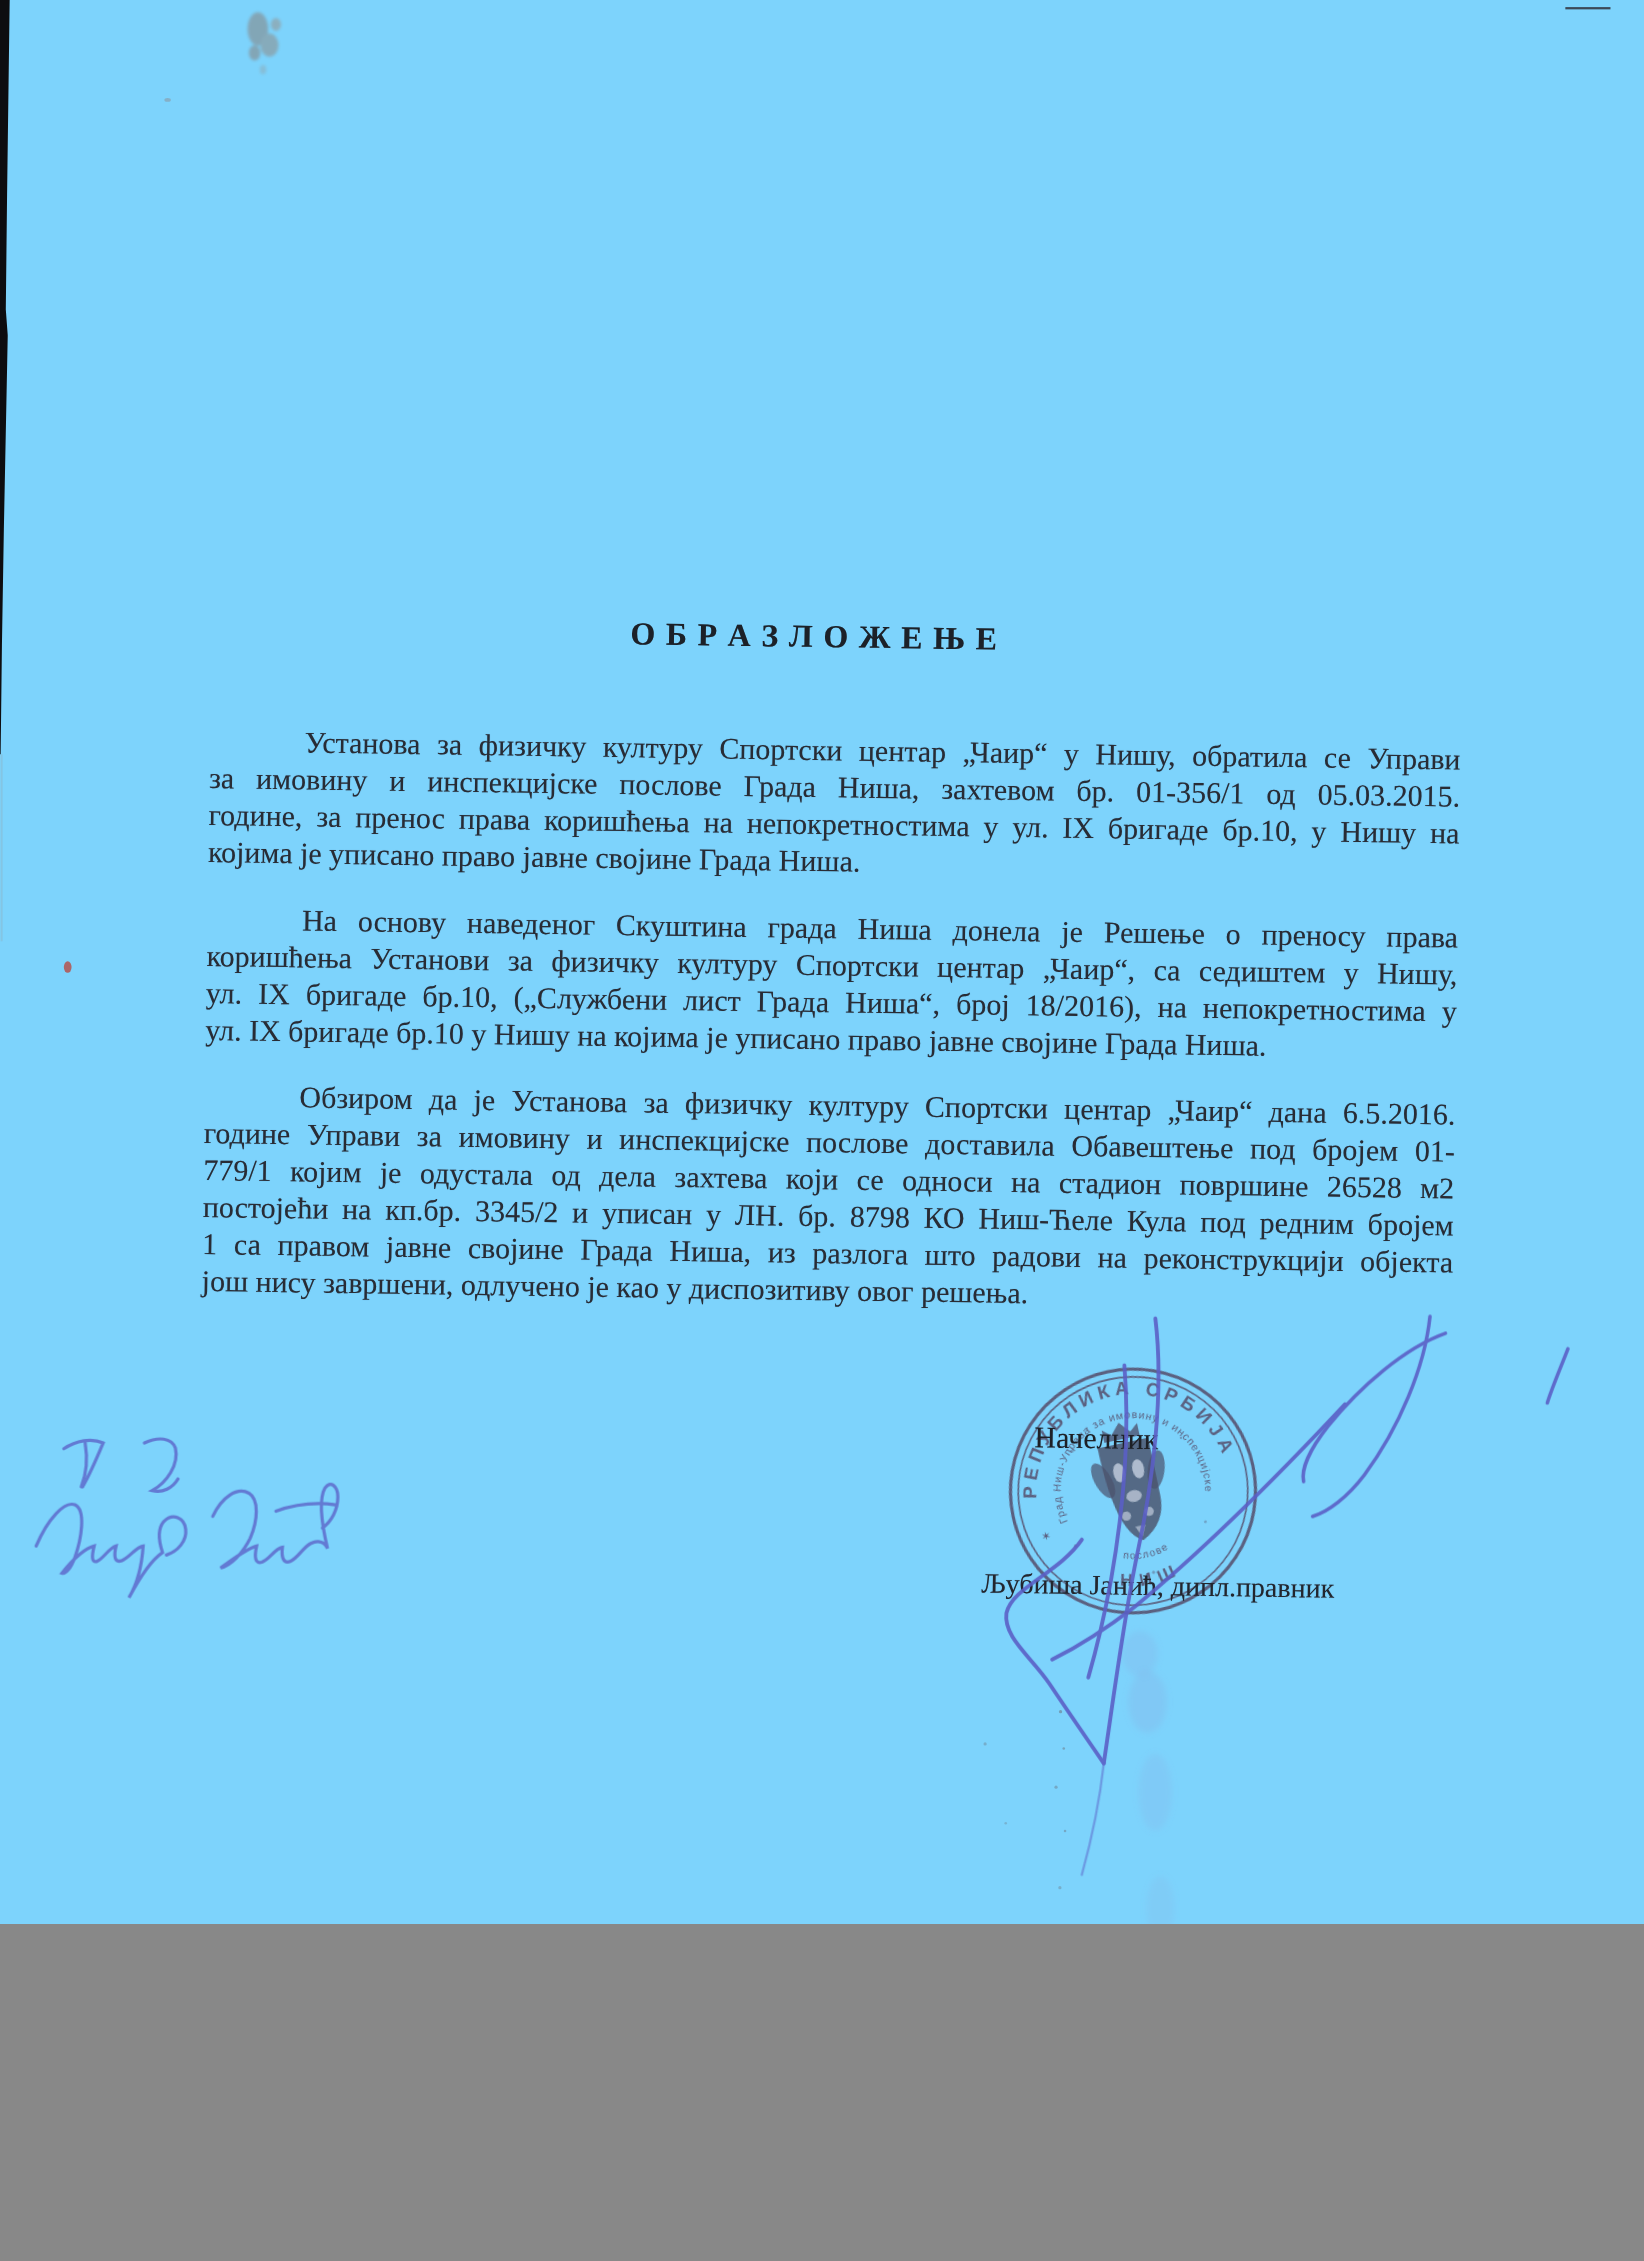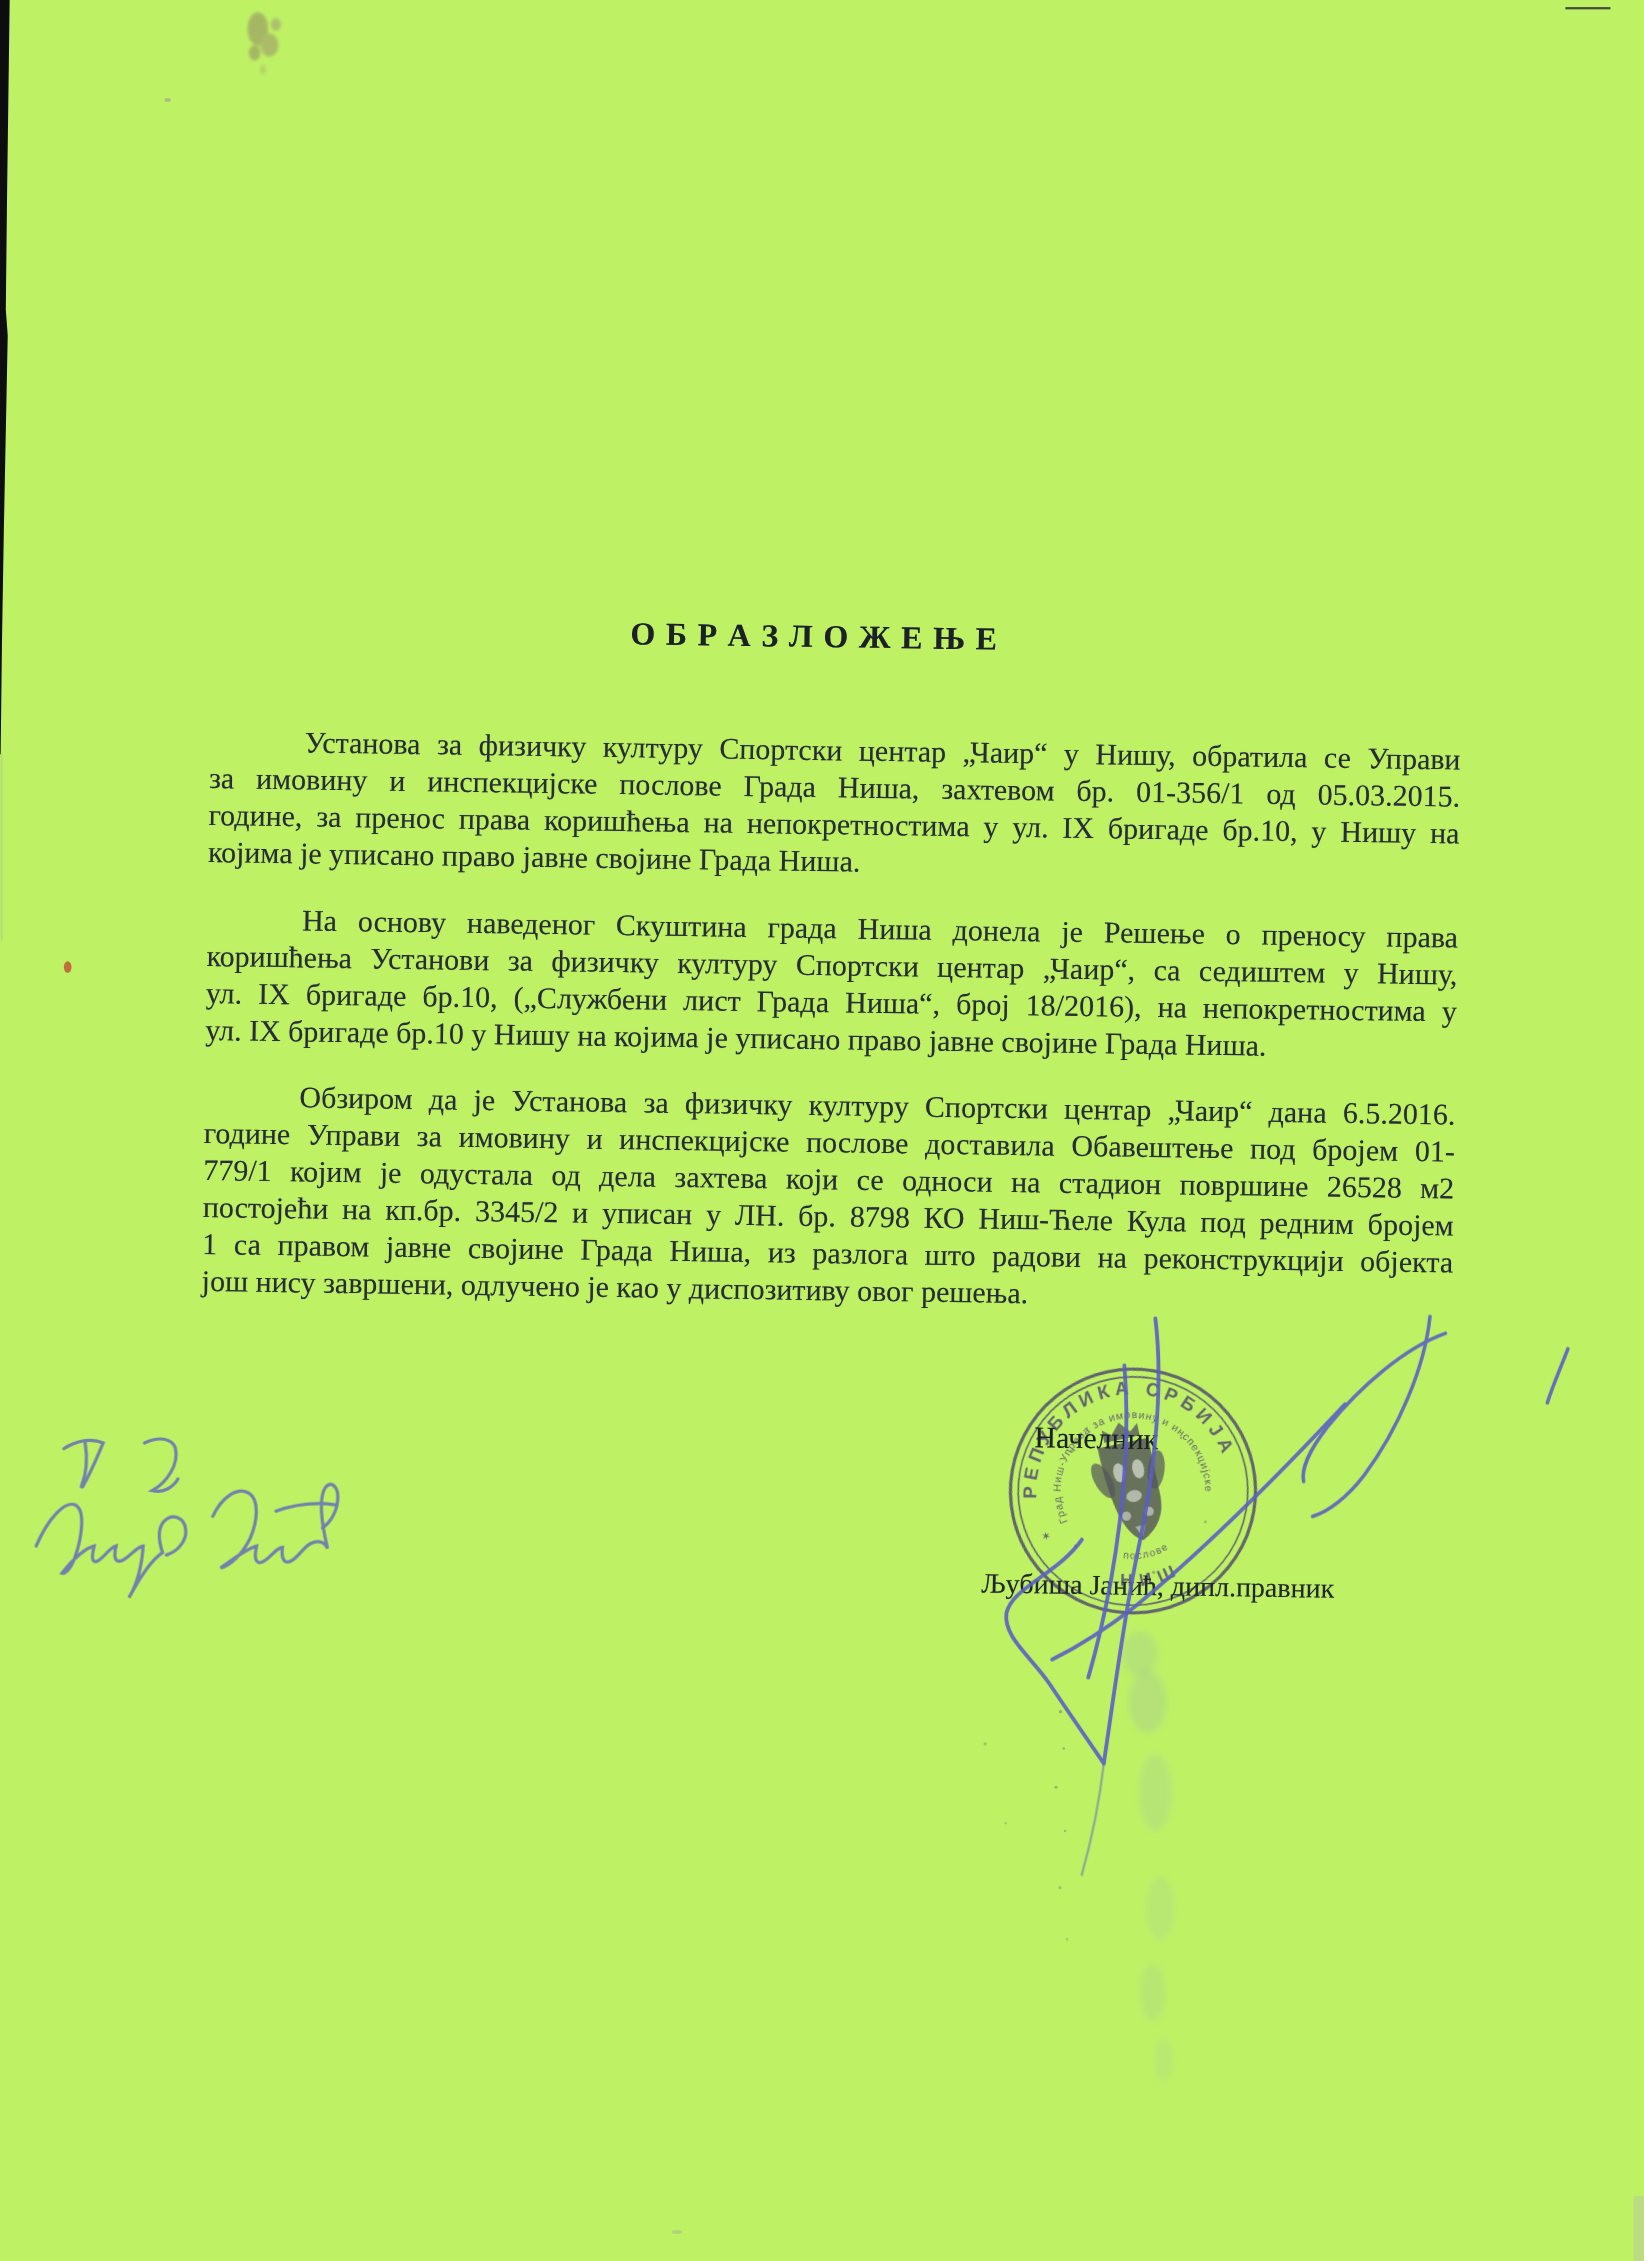--- a/index.html
+++ b/index.html
@@ -1,19 +1,19 @@
 <!DOCTYPE html>
 <html style="font-size:10.3px"><head>
 <meta charset="utf-8">
 <style>
   html,body{margin:0;padding:0;background:#888;}
   .page{
     position:relative;
-    width:1644px;height:2261px;
-    background:#bef264;
+    width:1644px;height:1924px;
+    background:#7dd3fc;
     overflow:hidden;
     font-family:"Liberation Serif","DejaVu Serif",serif;
     color:#282c35;
   }
   .artifacts{position:absolute;left:0;top:0;z-index:1;pointer-events:none;}
   .typeset{
     position:absolute;left:0;top:0;width:1644px;height:2261px;z-index:3;
     transform:rotate(0.85deg);
     transform-origin:210px 722px;
   }

